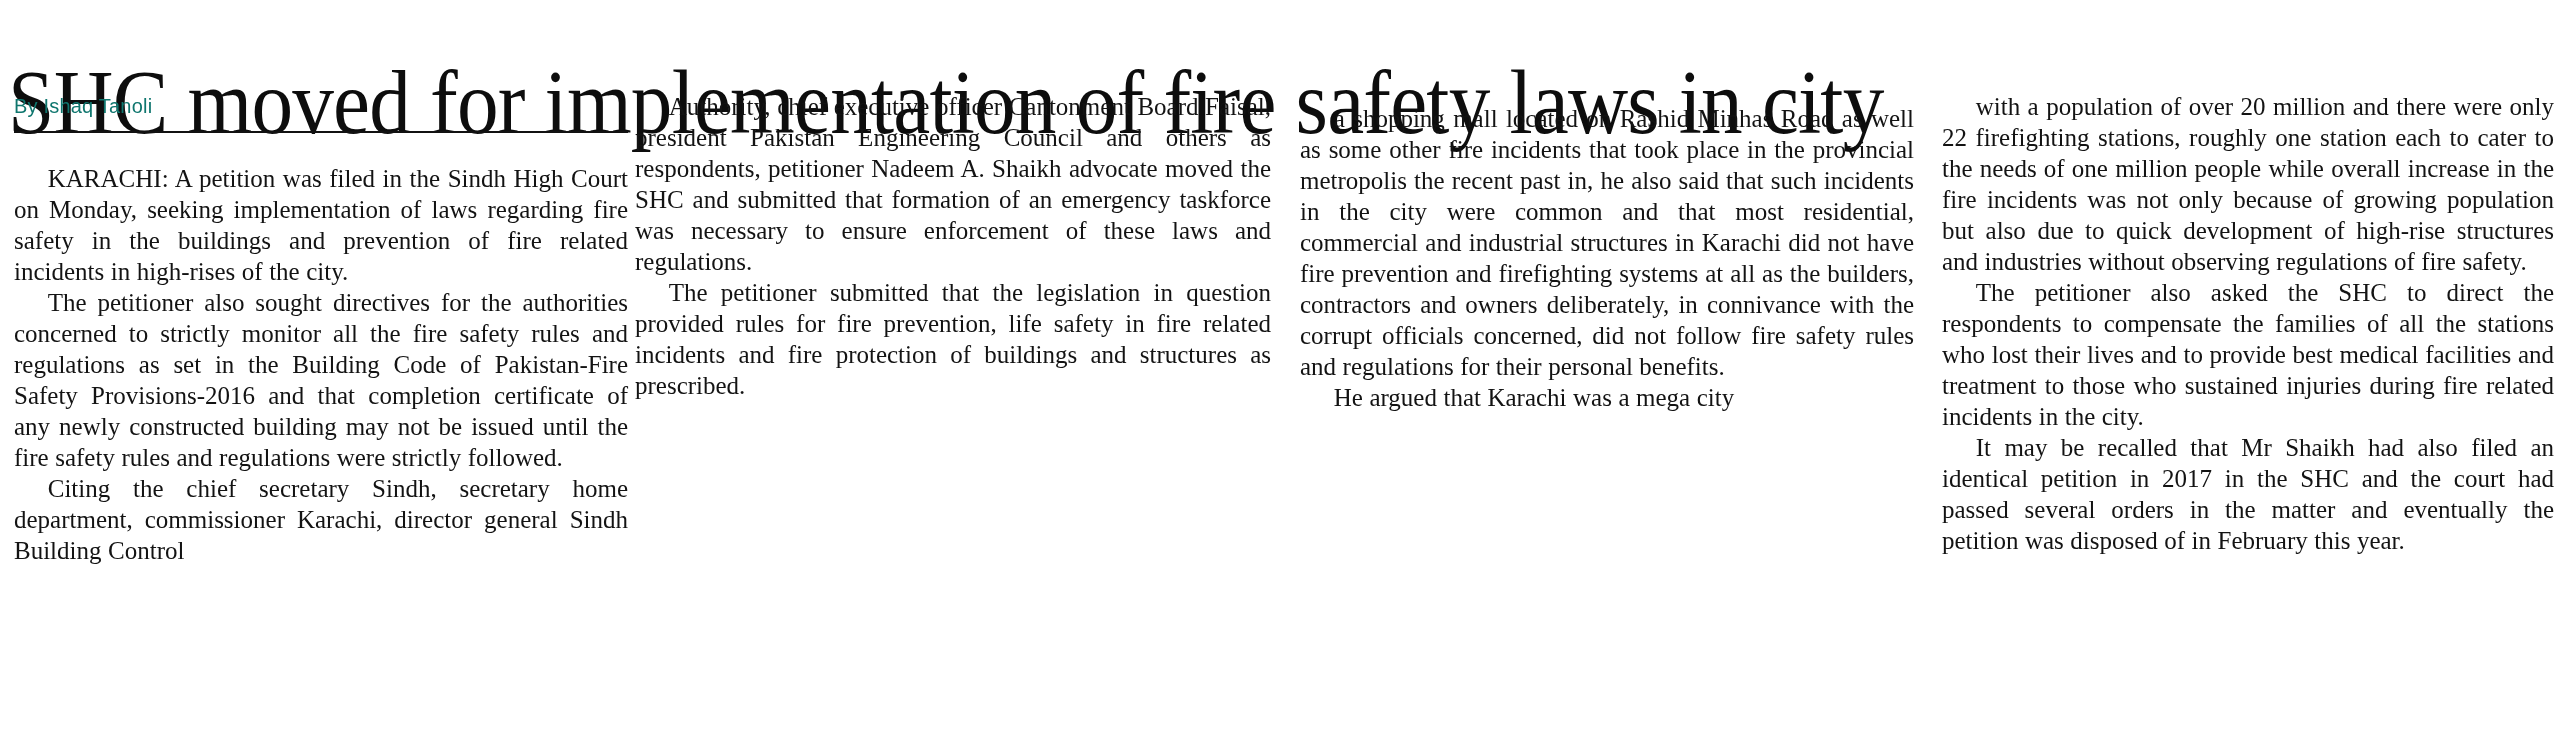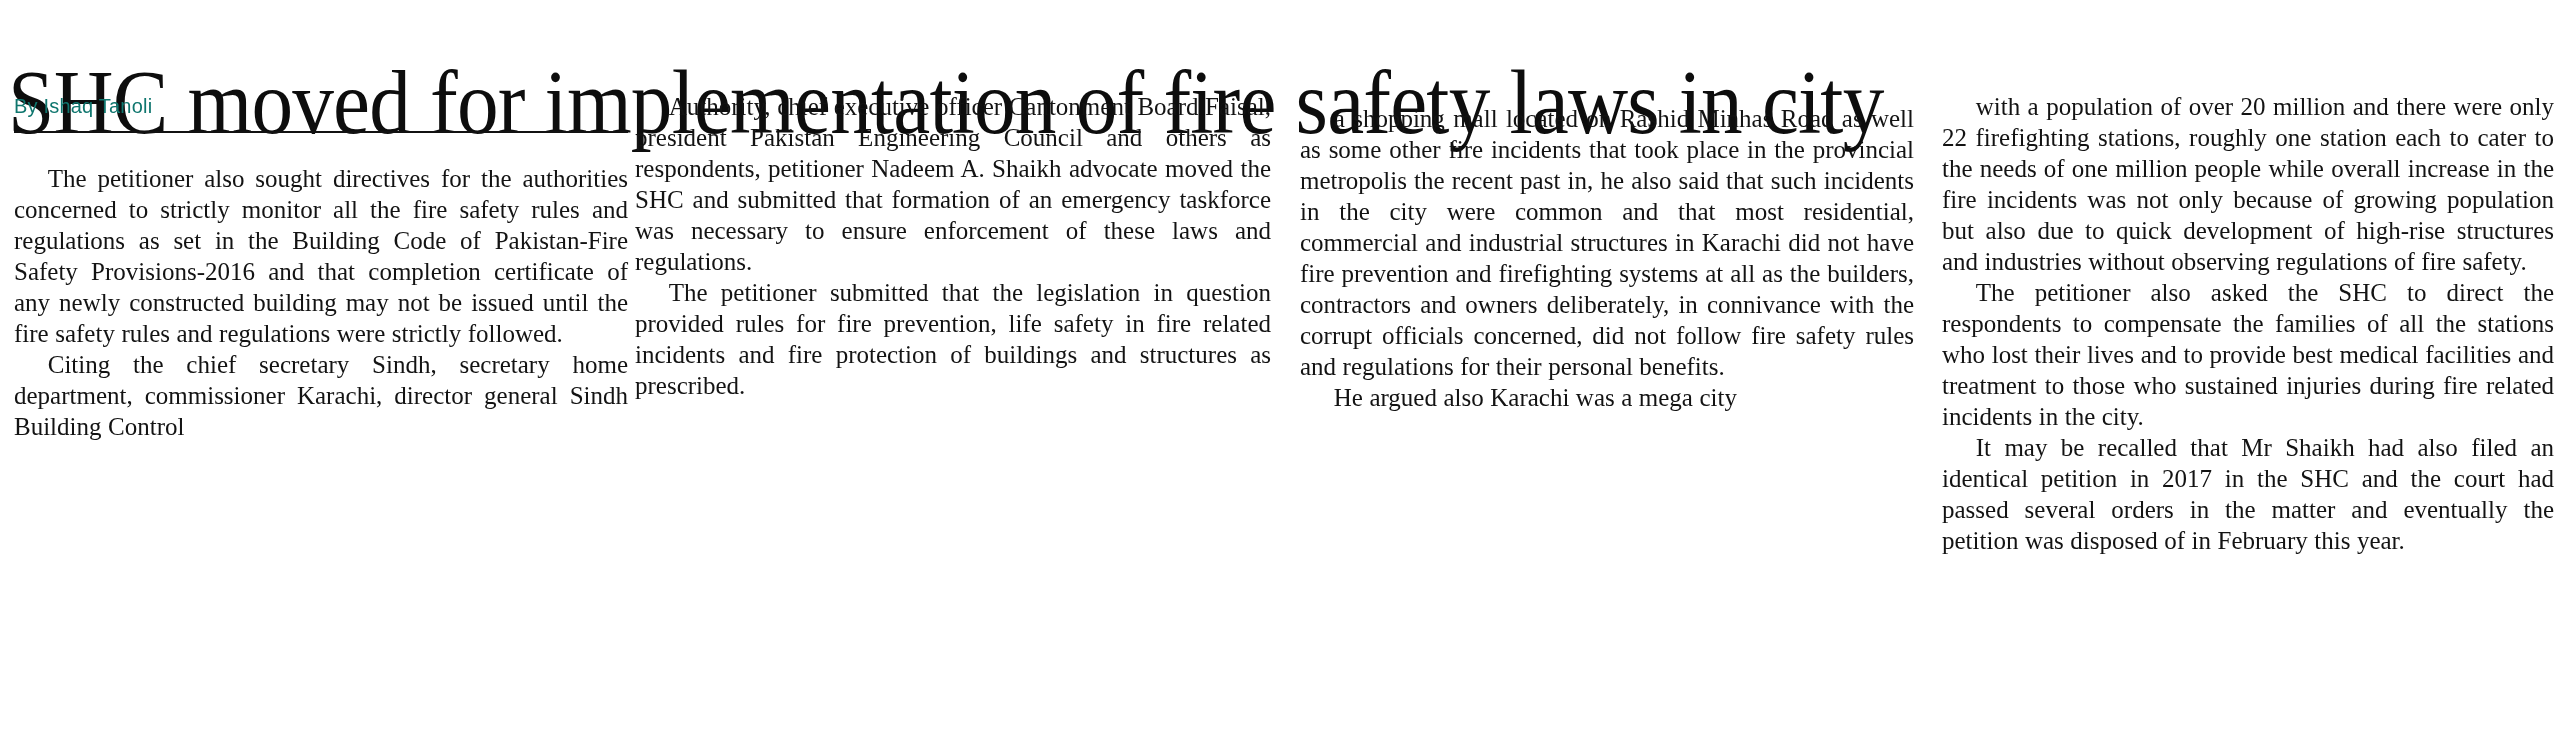--- a/index.html
+++ b/index.html
@@ -106,32 +106,33 @@
   <h1 class="headline">SHC moved for implementation of fire safety laws in city</h1>
 
   <div class="byline-block">
     <div class="byline">By Ishaq Tanoli</div>
     <div class="byline-rule"></div>
   </div>
 
   <div class="columns">
 
     <div class="col col-1">
+      <p class="dateline">KARACHI: A petition was filed in the Sindh High Court on Monday, seeking implementation of laws regarding fire safety in the buildings and prevention of fire related incidents in high-rises of the city.</p>
       <p>The petitioner also sought directives for the authorities concerned to strictly monitor all the fire safety rules and regulations as set in the Building Code of Pakistan-Fire Safety Provisions-2016 and that completion certificate of any newly constructed building may not be issued until the fire safety rules and regulations were strictly followed.</p>
       <p>Citing the chief secretary Sindh, secretary home department, commissioner Karachi, director general Sindh Building Control</p>
     </div>
 
     <div class="col col-2">
       <p>Authority, chief executive officer Cantonment Board Faisal, president Pakistan Engineering Council and others as respondents, petitioner Nadeem A. Shaikh advocate moved the SHC and submitted that formation of an emergency taskforce was necessary to ensure enforcement of these laws and regulations.</p>
       <p>The petitioner submitted that the legislation in question provided rules for fire prevention, life safety in fire related incidents and fire protection of buildings and structures as prescribed.</p>
     </div>
 
     <div class="col col-3">
       <p>a shopping mall located on Rashid Minhas Road as well as some other fire incidents that took place in the provincial metropolis the recent past in, he also said that such incidents in the city were common and that most residential, commercial and industrial structures in Karachi did not have fire prevention and firefighting systems at all as the builders, contractors and owners deliberately, in connivance with the corrupt officials concerned, did not follow fire safety rules and regulations for their personal benefits.</p>
-      <p>He argued also Karachi was a mega city</p>
+      <p>He argued that Karachi was a mega city</p>
     </div>
 
     <div class="col col-4">
       <p>with a population of over 20 million and there were only 22 firefighting stations, roughly one station each to cater to the needs of one million people while overall increase in the fire incidents was not only because of growing population but also due to quick development of high-rise structures and industries without observing regulations of fire safety.</p>
       <p>The petitioner also asked the SHC to direct the respondents to compensate the families of all the stations who lost their lives and to provide best medical facilities and treatment to those who sustained injuries during fire related incidents in the city.</p>
       <p>It may be recalled that Mr Shaikh had also filed an identical petition in 2017 in the SHC and the court had passed several orders in the matter and eventually the petition was disposed of in February this year.</p>
     </div>
 
   </div>
 </div>

